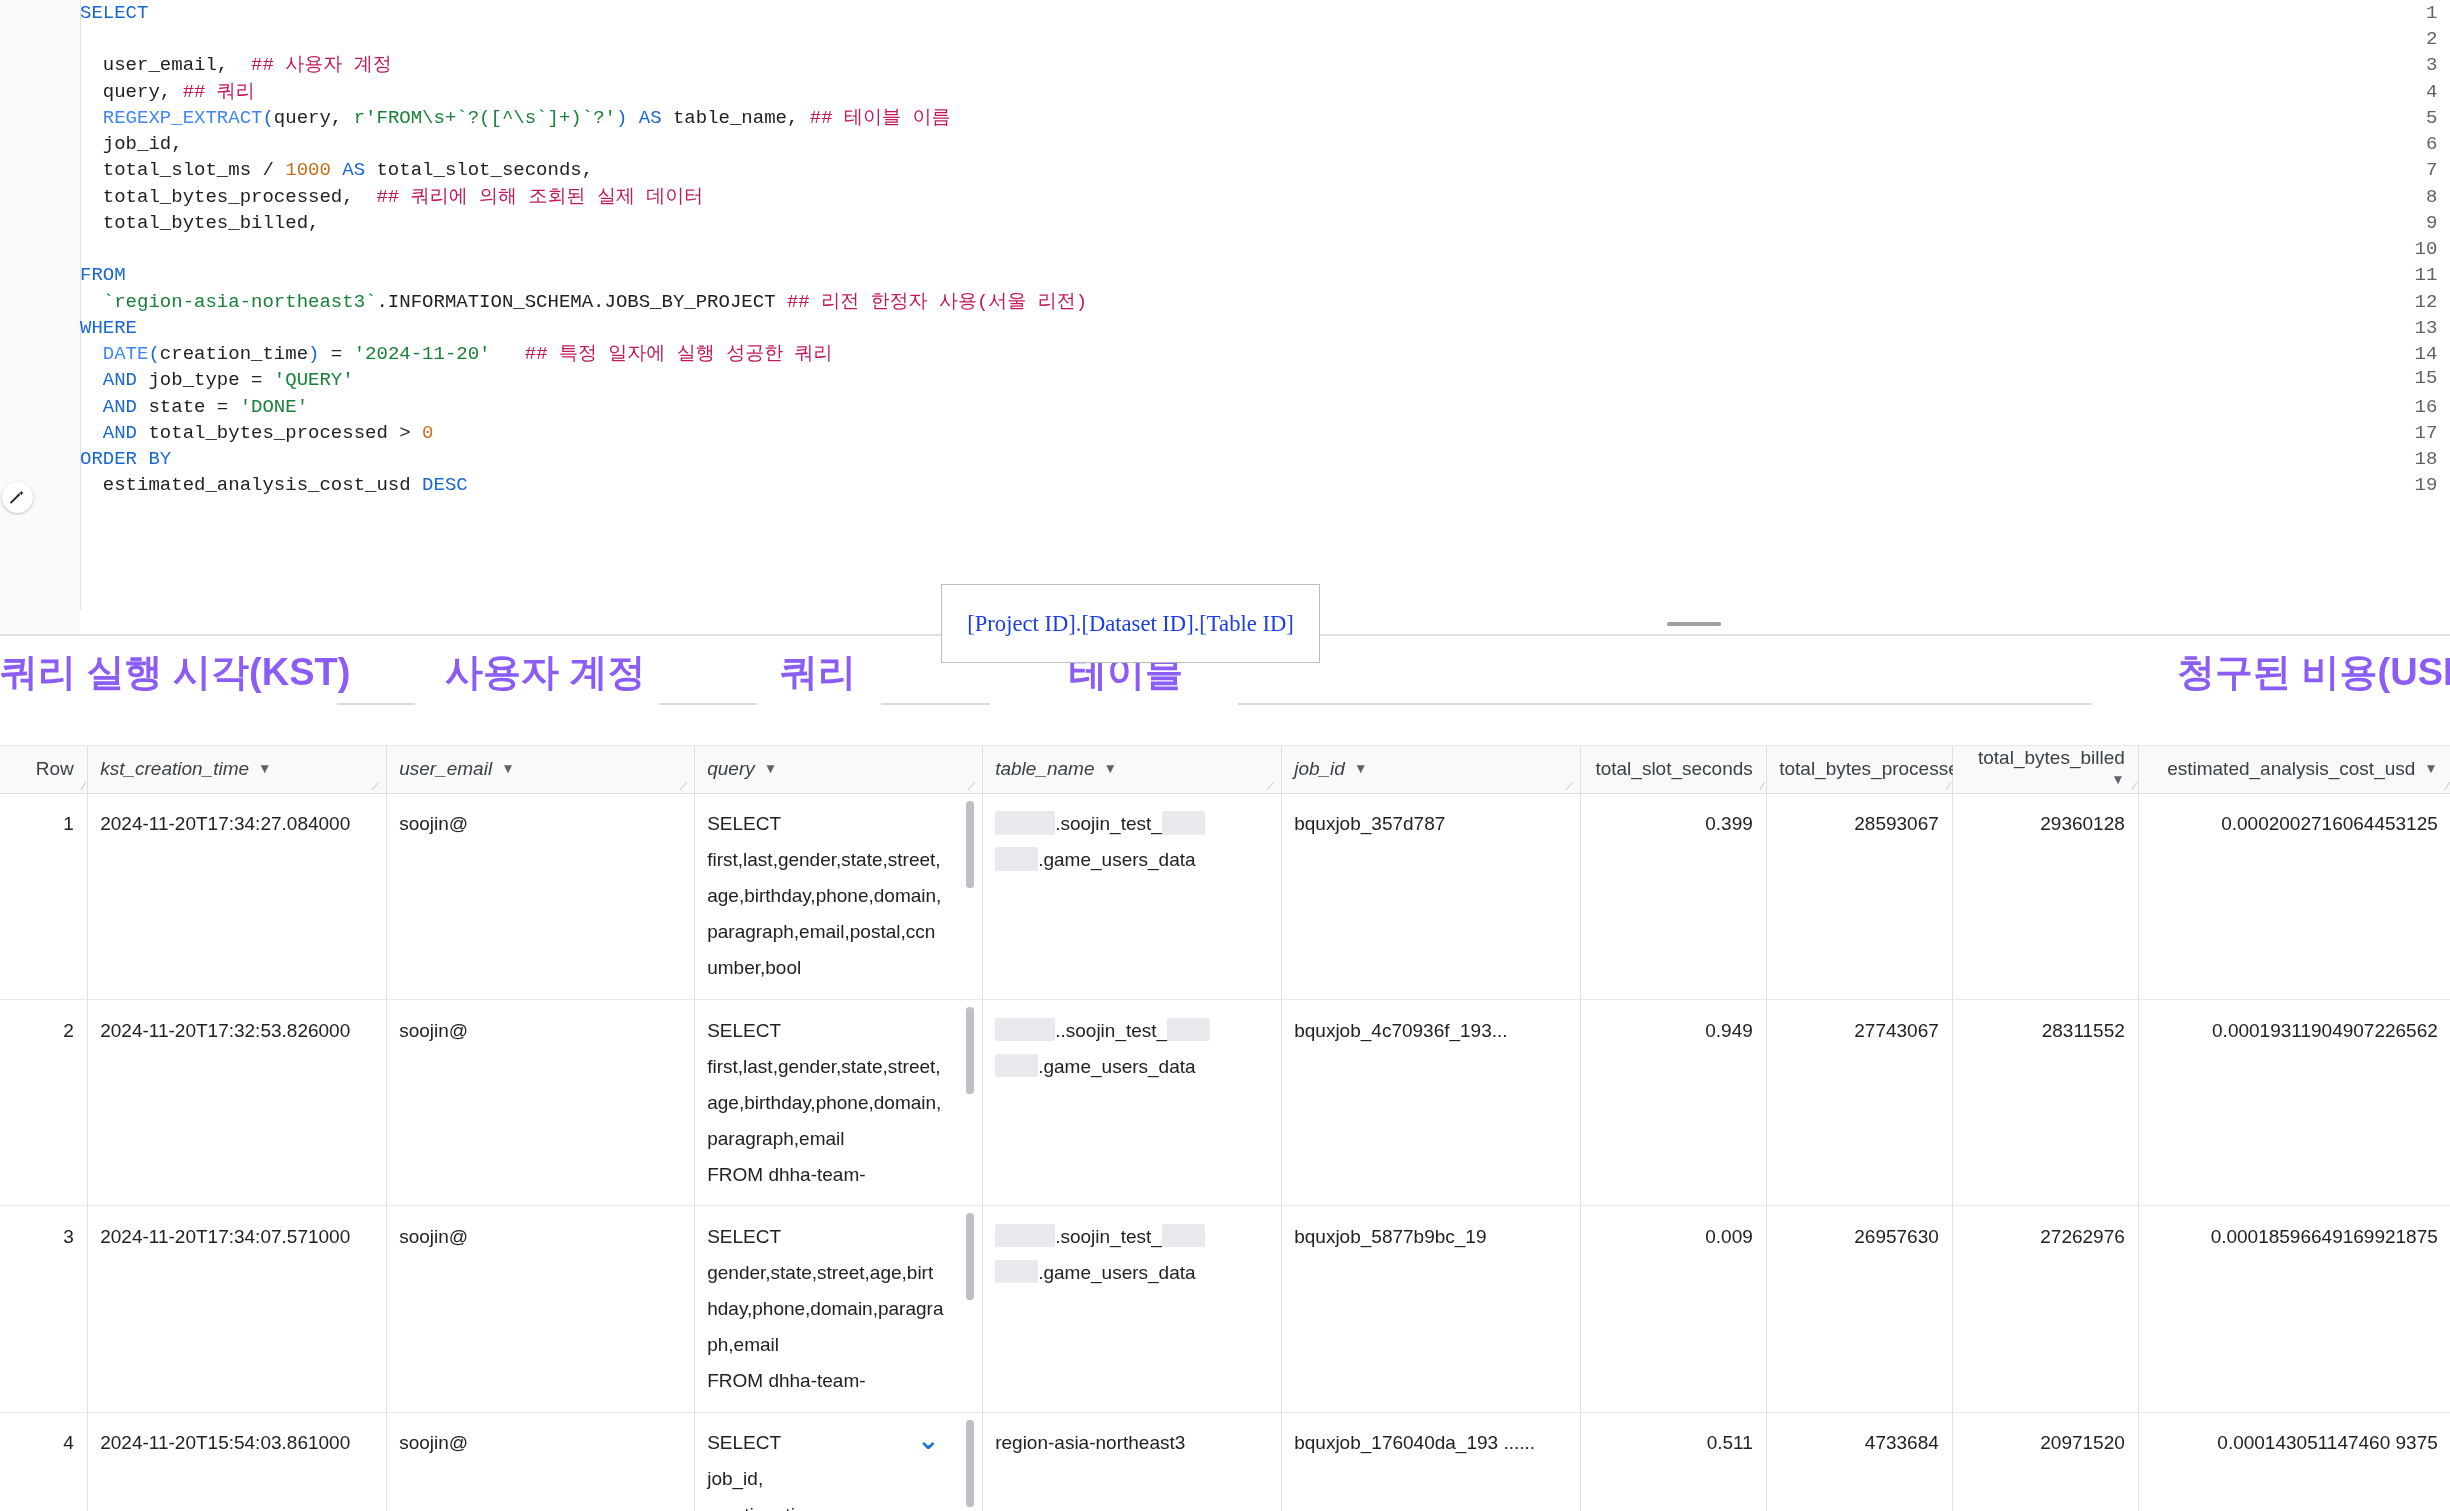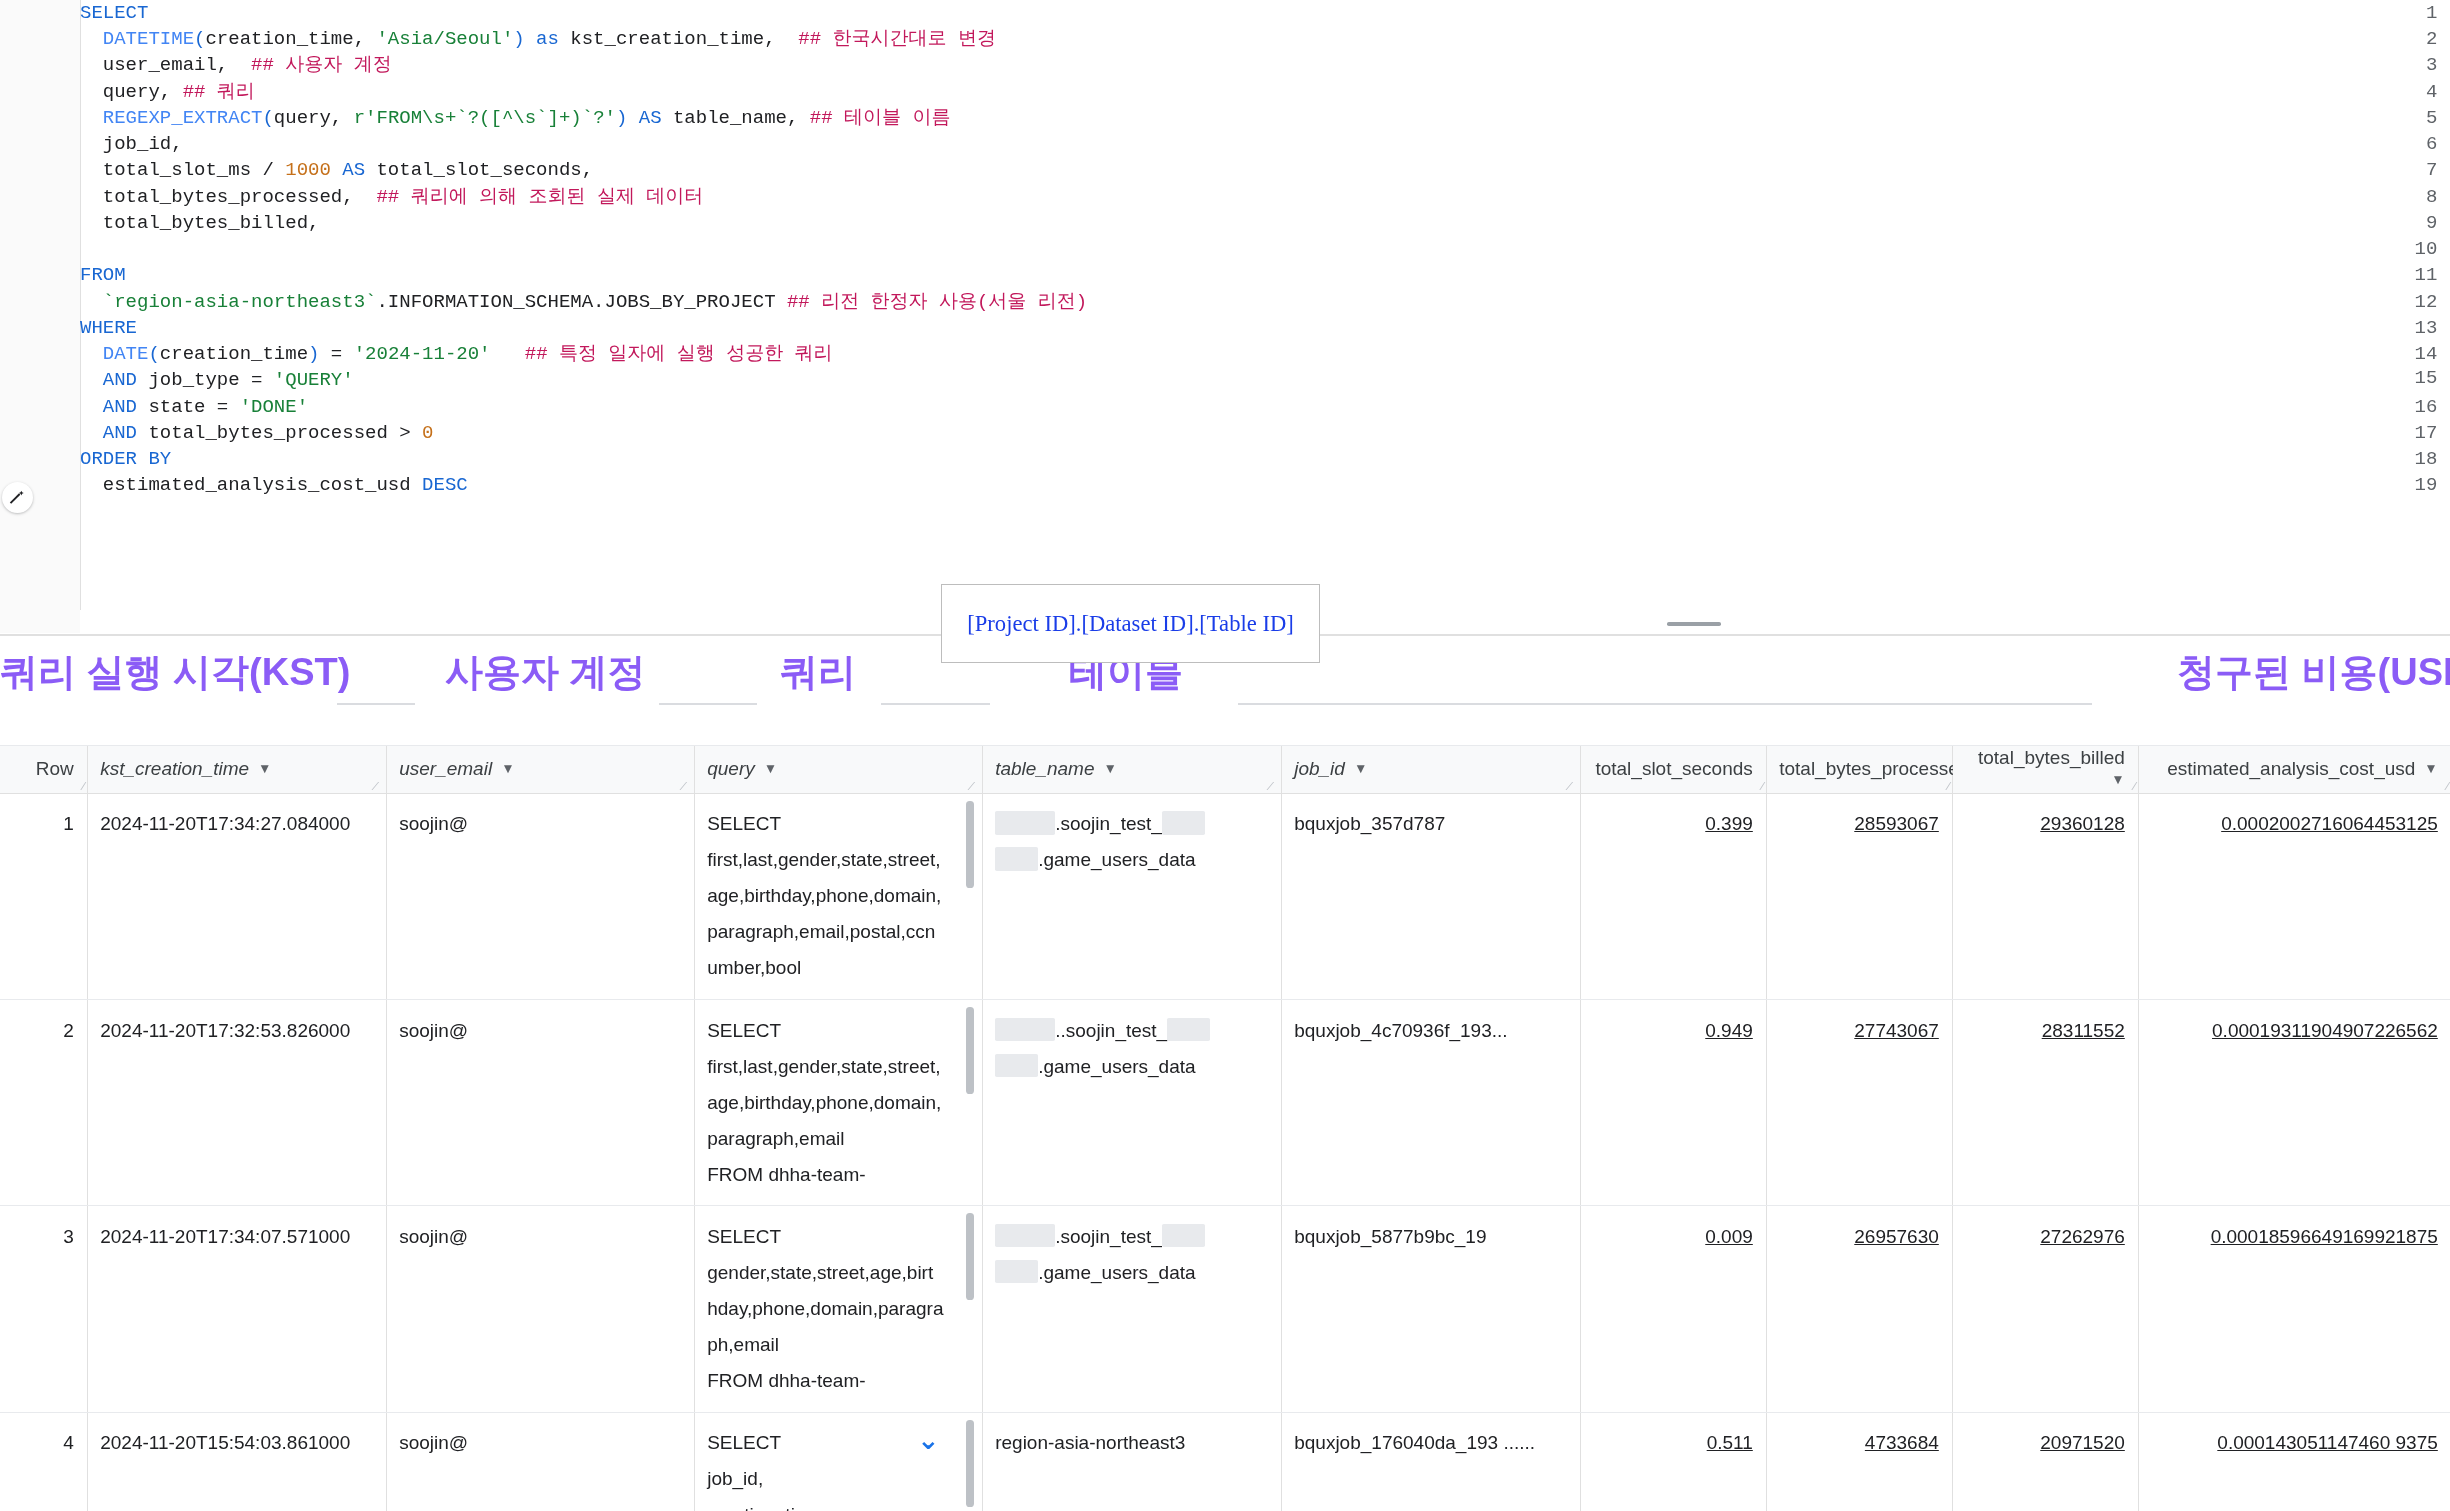--- a/index.html
+++ b/index.html
@@ -142,21 +142,21 @@
     width: 9px; height: 9px; color: #bdc1c6; font-size: 11.8px;
     line-height: 9px;
   }
   table.grid td {
     border-right: 0.9px solid #e0e0e0;
     border-bottom: 0.9px solid #e8eaed;
     font-size: 19px; color: #202124;
     padding: 12.7px 12.7px; vertical-align: top;
     line-height: 36px;
   }
-  td.right { text-align: right; text-decoration: underline; }
+  td.right { text-align: right; }
   td.rownum { text-align: right; color: #202124; padding-right: 16.3px; }
   .qcell { position: relative; padding-right: 36px; }
   .qline { display: block; }
   .qscroll {
     position: absolute; right: 7.2px; top: 7.2px;
     width: 8.1px; height: 87px; background: #bdc1c6; border-radius: 3.6px;
   }
   .qchev {
     position: absolute; right: 42px; top: 9px;
     color: #1a73e8; font-size: 27px; font-weight: bold;
@@ -191,21 +191,20 @@
     <div class="gutter-line" style="top:315px">13</div>
     <div class="gutter-line" style="top:341px">14</div>
     <div class="gutter-line" style="top:365px">15</div>
     <div class="gutter-line" style="top:394px">16</div>
     <div class="gutter-line" style="top:420px">17</div>
     <div class="gutter-line" style="top:446px">18</div>
     <div class="gutter-line" style="top:472px">19</div>
 
     <div class="code-area">
       <div class="code-line" style="top:0px"><span class="k">SELECT</span></div>
-      <div class="code-line" style="top:26px">  <span class="fn">DATETIME</span><span class="p">(</span><span class="t">creation_time, </span><span class="s">'Asia/Seoul'</span><span class="p">)</span><span class="k"> as </span><span class="t">kst_creation_time,  </span><span class="c">## 한국시간대로 변경</span></div>
       <div class="code-line" style="top:52px">  <span class="t">user_email,  </span><span class="c">## 사용자 계정</span></div>
       <div class="code-line" style="top:79px">  <span class="t">query, </span><span class="c">## 쿼리</span></div>
       <div class="code-line" style="top:105px">  <span class="fn">REGEXP_EXTRACT</span><span class="p">(</span><span class="t">query, </span><span class="s">r'FROM\s+`?([^\s`]+)`?'</span><span class="p">)</span><span class="k"> AS </span><span class="t">table_name, </span><span class="c">## 테이블 이름</span></div>
       <div class="code-line" style="top:131px">  <span class="t">job_id,</span></div>
       <div class="code-line" style="top:157px">  <span class="t">total_slot_ms / </span><span class="n">1000</span><span class="k"> AS </span><span class="t">total_slot_seconds,</span></div>
       <div class="code-line" style="top:184px">  <span class="t">total_bytes_processed,  </span><span class="c">## 쿼리에 의해 조회된 실제 데이터</span></div>
       <div class="code-line" style="top:210px">  <span class="t">total_bytes_billed,</span></div>
       <div class="code-line" style="top:262px"><span class="k">FROM</span></div>
       <div class="code-line" style="top:289px">  <span class="s">`region-asia-northeast3`</span><span class="t">.INFORMATION_SCHEMA.JOBS_BY_PROJECT </span><span class="c">## 리전 한정자 사용(서울 리전)</span></div>
       <div class="code-line" style="top:315px"><span class="k">WHERE</span></div>

